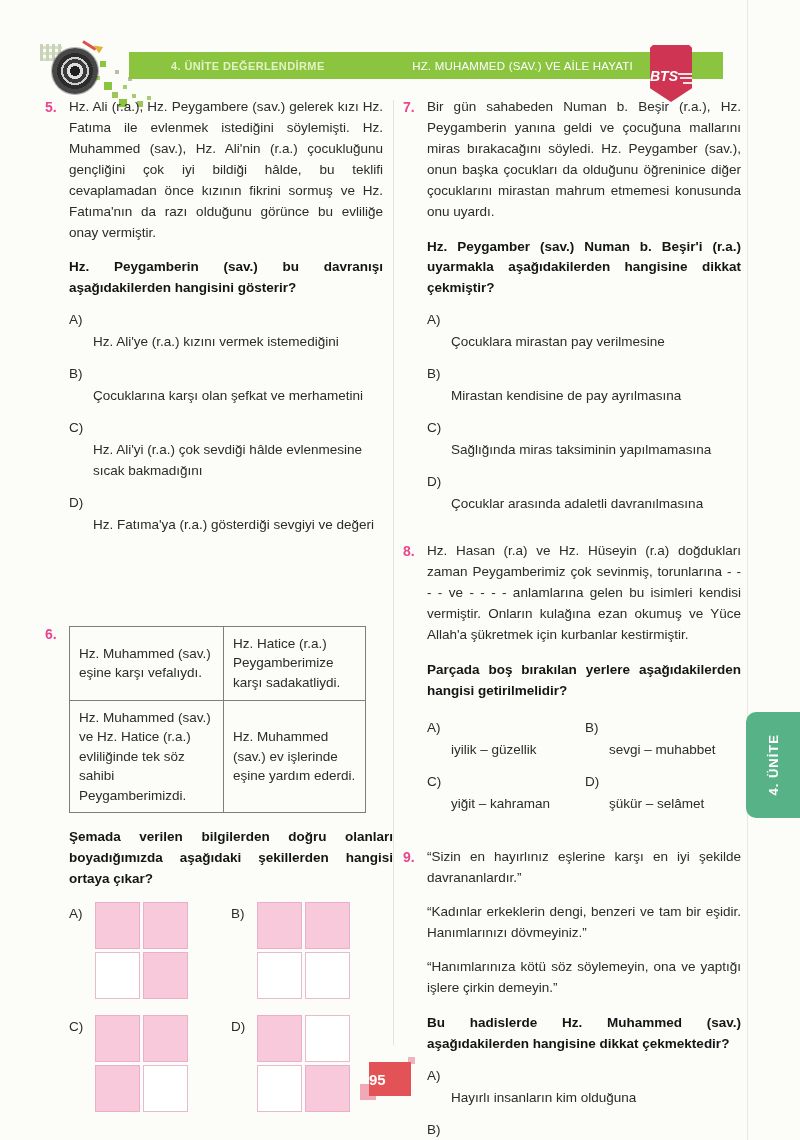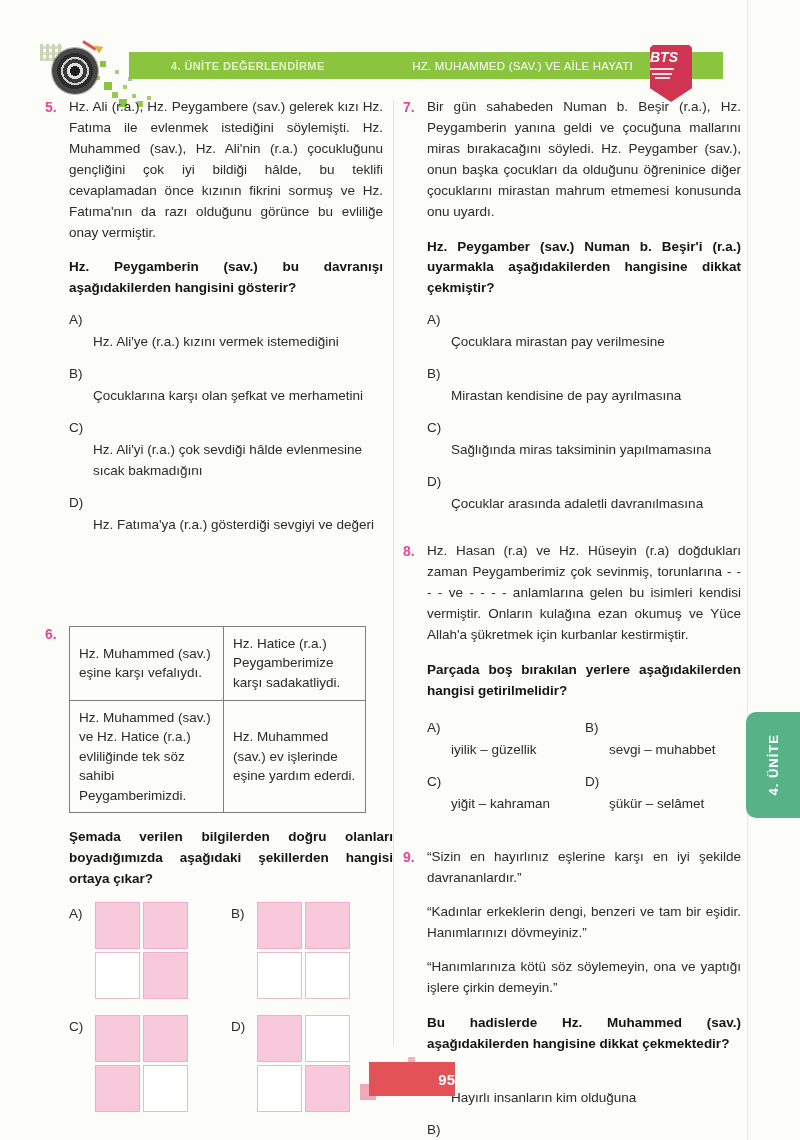--- a/index.html
+++ b/index.html
@@ -12,21 +12,21 @@
   .banner{
     position:absolute;left:129px;top:52px;width:594px;height:27px;
     background:#8bc53f;display:flex;align-items:center;justify-content:space-between;
     box-sizing:border-box;padding:0 90px 0 42px;z-index:1;
   }
   .banner-left{color:#e3f2c4;font-weight:700;font-size:11px;letter-spacing:.4px;white-space:nowrap;}
   .banner-right{color:#ffffff;font-weight:400;font-size:11.5px;letter-spacing:.2px;white-space:nowrap;}
   .bts{
     position:absolute;left:650px;top:45px;width:42px;height:57px;background:#cf3553;
     clip-path:polygon(7% 0,93% 0,100% 5%,100% 76%,50% 100%,0 76%,0 5%);
-    display:flex;flex-direction:column;align-items:flex-start;padding-top:5px;box-sizing:border-box;z-index:3;
+    display:flex;flex-direction:row;align-items:center;padding-top:5px;box-sizing:border-box;z-index:3;
   }
   .bts-text{color:#fff;font-weight:800;font-style:italic;font-size:14px;line-height:1;}
   .bts-lines{margin-top:4px;display:flex;flex-direction:column;gap:2.5px;align-items:center;}
   .bts-line{height:2px;background:rgba(255,255,255,.85);}
   .bts-line:nth-child(1){width:24px;}
   .bts-line:nth-child(2){width:20px;}
   .bts-line:nth-child(3){width:15px;}
   .pixel-patch{
     position:absolute;left:40px;top:44px;width:22px;height:17px;opacity:.7;
     background:
@@ -86,21 +86,21 @@
   .shape-label{width:26px;padding-top:2px;font-size:13.5px;}
   .sgrid{display:grid;grid-template-columns:45px 45px;grid-template-rows:47px 47px;gap:3px;}
   .cell{border:1.5px solid #ecaecb;box-sizing:border-box;}
   .cell.filled{background:#f8c9db;}
   .cell.empty{background:#ffffff;border-color:#e6bccd;}
   
   .unit-tab{position:absolute;left:746px;top:712px;width:54px;height:106px;background:#58b287;
     border-radius:10px 0 0 10px;display:flex;align-items:center;justify-content:center;z-index:2;}
   .unit-tab span{writing-mode:vertical-rl;transform:rotate(180deg);color:#fff;font-weight:700;font-size:13px;letter-spacing:1px;}
   .page-badge{position:absolute;left:369px;top:1062px;width:42px;height:34px;background:#e25257;
-    display:flex;align-items:center;justify-content:flex-end;color:#fff;font-weight:700;font-size:15px;z-index:2;padding-left:44px;}
+    display:flex;align-items:center;justify-content:flex-start;color:#fff;font-weight:700;font-size:15px;z-index:2;}
   .page-badge-shadow{position:absolute;left:360px;top:1084px;width:16px;height:16px;background:#f0a9b6;z-index:1;}
   .page-badge-dot{position:absolute;left:408px;top:1057px;width:7px;height:7px;background:#f0b4bf;z-index:1;}
 </style>
 </head>
 <body>
 
 <div class="page">
 
   <div class="pixel-patch"></div>
   <div class="pixel-dots"></div>

